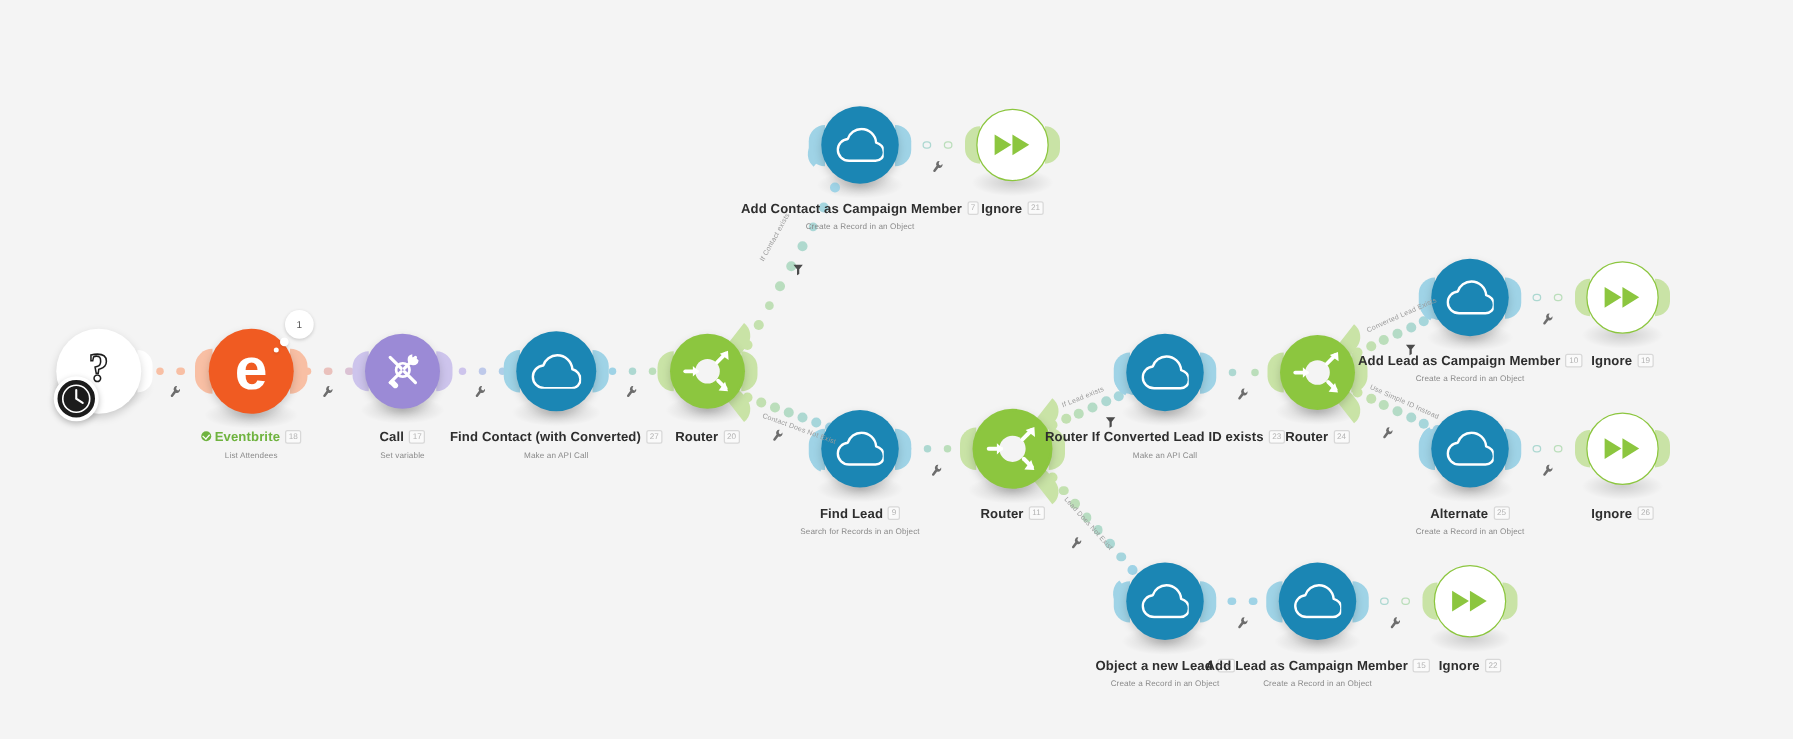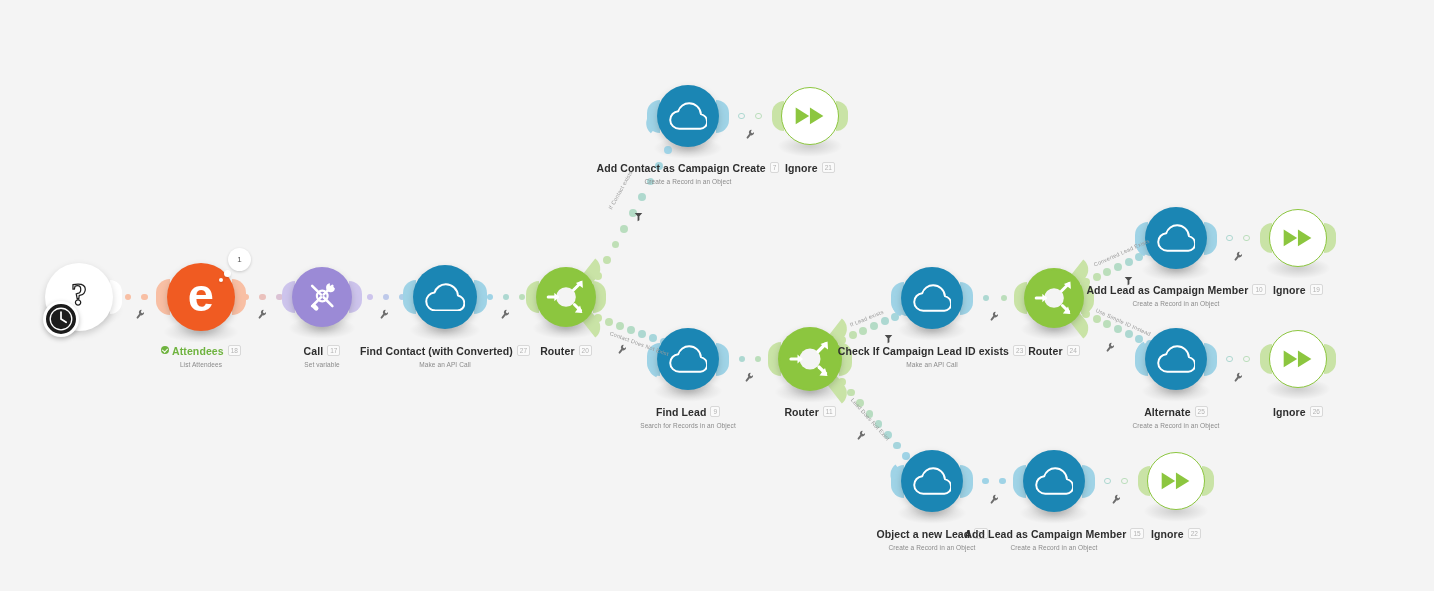--- a/index.html
+++ b/index.html
@@ -295,21 +295,21 @@
     <div class="petal" style="left: 156px; top: 279px; width: 14px; height: 36px; background: rgb(248, 191, 164); border-radius: 14px 0px 0px 14px;"></div>
     <div class="petal" style="left: 232px; top: 279px; width: 14px; height: 36px; background: rgb(248, 191, 164); border-radius: 0px 14px 14px 0px;"></div>
     <div class="node">
       <div class="circle shadow" style="left: 167px; top: 263px; width: 68px; height: 68px; background: rgb(240, 91, 34);">
         <span style="line-height: 0;"><svg width="57.8" height="57.8" viewBox="0 0 64 64">
             <text x="32" y="48" font-family="Liberation Sans, sans-serif" font-size="52" font-weight="bold" fill="#fff" text-anchor="middle">e</text>
           </svg></span>
       </div>
     </div>
     <div class="lbl" style="left: 21px; top: 341px; width: 360px;">
-      <div><span class="chk"></span><span class="t1 green">Attendees</span><span class="badge">18</span></div>
+      <div><span class="chk"></span><span class="t1 green">Eventbrite</span><span class="badge">18</span></div>
       <span class="t2">List Attendees</span>
     </div>
     <div class="nodeShadow" style="left: 288px; top: 317px; width: 68px; height: 22px;"></div>
     <div class="petal" style="left: 282px; top: 281px; width: 13px; height: 32px; background: rgb(205, 196, 236); border-radius: 13px 0px 0px 13px;"></div>
     <div class="petal" style="left: 349px; top: 281px; width: 13px; height: 32px; background: rgb(205, 196, 236); border-radius: 0px 13px 13px 0px;"></div>
     <div class="node">
       <div class="circle shadow" style="left: 292px; top: 267px; width: 60px; height: 60px; background: rgb(155, 138, 214);">
         <span style="line-height: 0;"><svg width="40.5" height="40.5" viewBox="0 0 64 64">
             <g stroke="#fff" fill="#fff">
               <path d="M16 14 L30 28 M34 32 L48 46" stroke-width="4" stroke-linecap="round"></path>
@@ -366,21 +366,21 @@
     <div class="petal" style="left: 716px; top: 99.5px; width: 13px; height: 33px; background: rgb(159, 211, 230); border-radius: 0px 13px 13px 0px;"></div>
     <div class="petal" style="left: 650px; top: 99.5px; width: 13px; height: 33px; background: rgb(159, 211, 230); border-radius: 13px 0px 0px 13px; transform: rotate(40deg);"></div>
     <div class="node">
       <div class="circle shadow" style="left: 657px; top: 85px; width: 62px; height: 62px; background: rgb(27, 134, 180);">
         <span style="line-height: 0;"><svg width="38.75" height="27.9" viewBox="0 0 64 46">
             <path d="M49 44H17C8.7 44 2 37.5 2 29.5 2 22 7.8 15.8 15.3 15.1 17.7 7.5 24.9 2 33.3 2c10.2 0 18.6 7.9 19.4 17.9C58.6 21.3 63 26.6 63 32.9 63 39 58 44 51.8 44z" fill="none" stroke="#fff" stroke-width="3.2" stroke-linejoin="round"></path>
           </svg></span>
       </div>
     </div>
     <div class="lbl" style="left: 508px; top: 158px; width: 360px;">
-      <div><span class="t1">Add Contact as Campaign Create</span><span class="badge">7</span></div>
+      <div><span class="t1">Add Contact as Campaign Member</span><span class="badge">7</span></div>
       <span class="t2">Create a Record in an Object</span>
     </div>
     <div class="nodeShadow" style="left: 777px; top: 135px; width: 66px; height: 22px;"></div>
     <div class="petal" style="left: 772px; top: 101px; width: 12px; height: 30px; background: rgb(201, 227, 166); border-radius: 12px 0px 0px 12px;"></div>
     <div class="petal" style="left: 836px; top: 101px; width: 12px; height: 30px; background: rgb(201, 227, 166); border-radius: 0px 12px 12px 0px;"></div>
     <div class="node">
       <div class="circle" style="left: 781px; top: 87px; width: 58px; height: 58px; background: rgb(255, 255, 255); border: 1.6px solid rgb(140, 198, 63);">
         <span style="line-height: 0;"><svg width="31.900000000000002" height="19.778000000000002" viewBox="0 0 40 25">
             <path d="M2 2 19 12.5 2 23z" fill="#8cc63f"></path>
             <path d="M20 2 37 12.5 20 23z" fill="#8cc63f"></path>
@@ -432,21 +432,21 @@
     <div class="petal" style="left: 960px; top: 281.5px; width: 13px; height: 33px; background: rgb(159, 211, 230); border-radius: 0px 13px 13px 0px;"></div>
     <div class="petal" style="left: 894px; top: 281.5px; width: 13px; height: 33px; background: rgb(159, 211, 230); border-radius: 13px 0px 0px 13px; transform: rotate(22deg);"></div>
     <div class="node">
       <div class="circle shadow" style="left: 901px; top: 267px; width: 62px; height: 62px; background: rgb(27, 134, 180);">
         <span style="line-height: 0;"><svg width="38.75" height="27.9" viewBox="0 0 64 46">
             <path d="M49 44H17C8.7 44 2 37.5 2 29.5 2 22 7.8 15.8 15.3 15.1 17.7 7.5 24.9 2 33.3 2c10.2 0 18.6 7.9 19.4 17.9C58.6 21.3 63 26.6 63 32.9 63 39 58 44 51.8 44z" fill="none" stroke="#fff" stroke-width="3.2" stroke-linejoin="round"></path>
           </svg></span>
       </div>
     </div>
     <div class="lbl" style="left: 752px; top: 341px; width: 360px;">
-      <div><span class="t1">Check If Campaign Lead ID exists</span><span class="badge">23</span></div>
+      <div><span class="t1">Router If Converted Lead ID exists</span><span class="badge">23</span></div>
       <span class="t2">Make an API Call</span>
     </div>
     <div class="nodeShadow" style="left: 1020px; top: 318px; width: 68px; height: 22px;"></div>
     <div class="petal" style="left: 1014px; top: 282px; width: 13px; height: 32px; background: rgb(201, 227, 166); border-radius: 13px 0px 0px 13px;"></div>
     <div class="petal" style="left: 1081px; top: 282px; width: 13px; height: 32px; background: rgb(201, 227, 166); border-radius: 0px 13px 13px 0px;"></div>
     <div class="petal" style="left: 1072px; top: 260px; width: 13px; height: 32px; background: rgb(201, 227, 166); border-radius: 0px 13px 13px 0px; transform: rotate(38deg);"></div>
     <div class="petal" style="left: 1072px; top: 306px; width: 13px; height: 32px; background: rgb(201, 227, 166); border-radius: 0px 13px 13px 0px; transform: rotate(-38deg);"></div>
     <div class="node">
       <div class="circle shadow" style="left: 1024px; top: 268px; width: 60px; height: 60px; background: rgb(140, 198, 63);">
         <span style="line-height: 0;"><svg width="60" height="60" viewBox="0 0 64 64">

